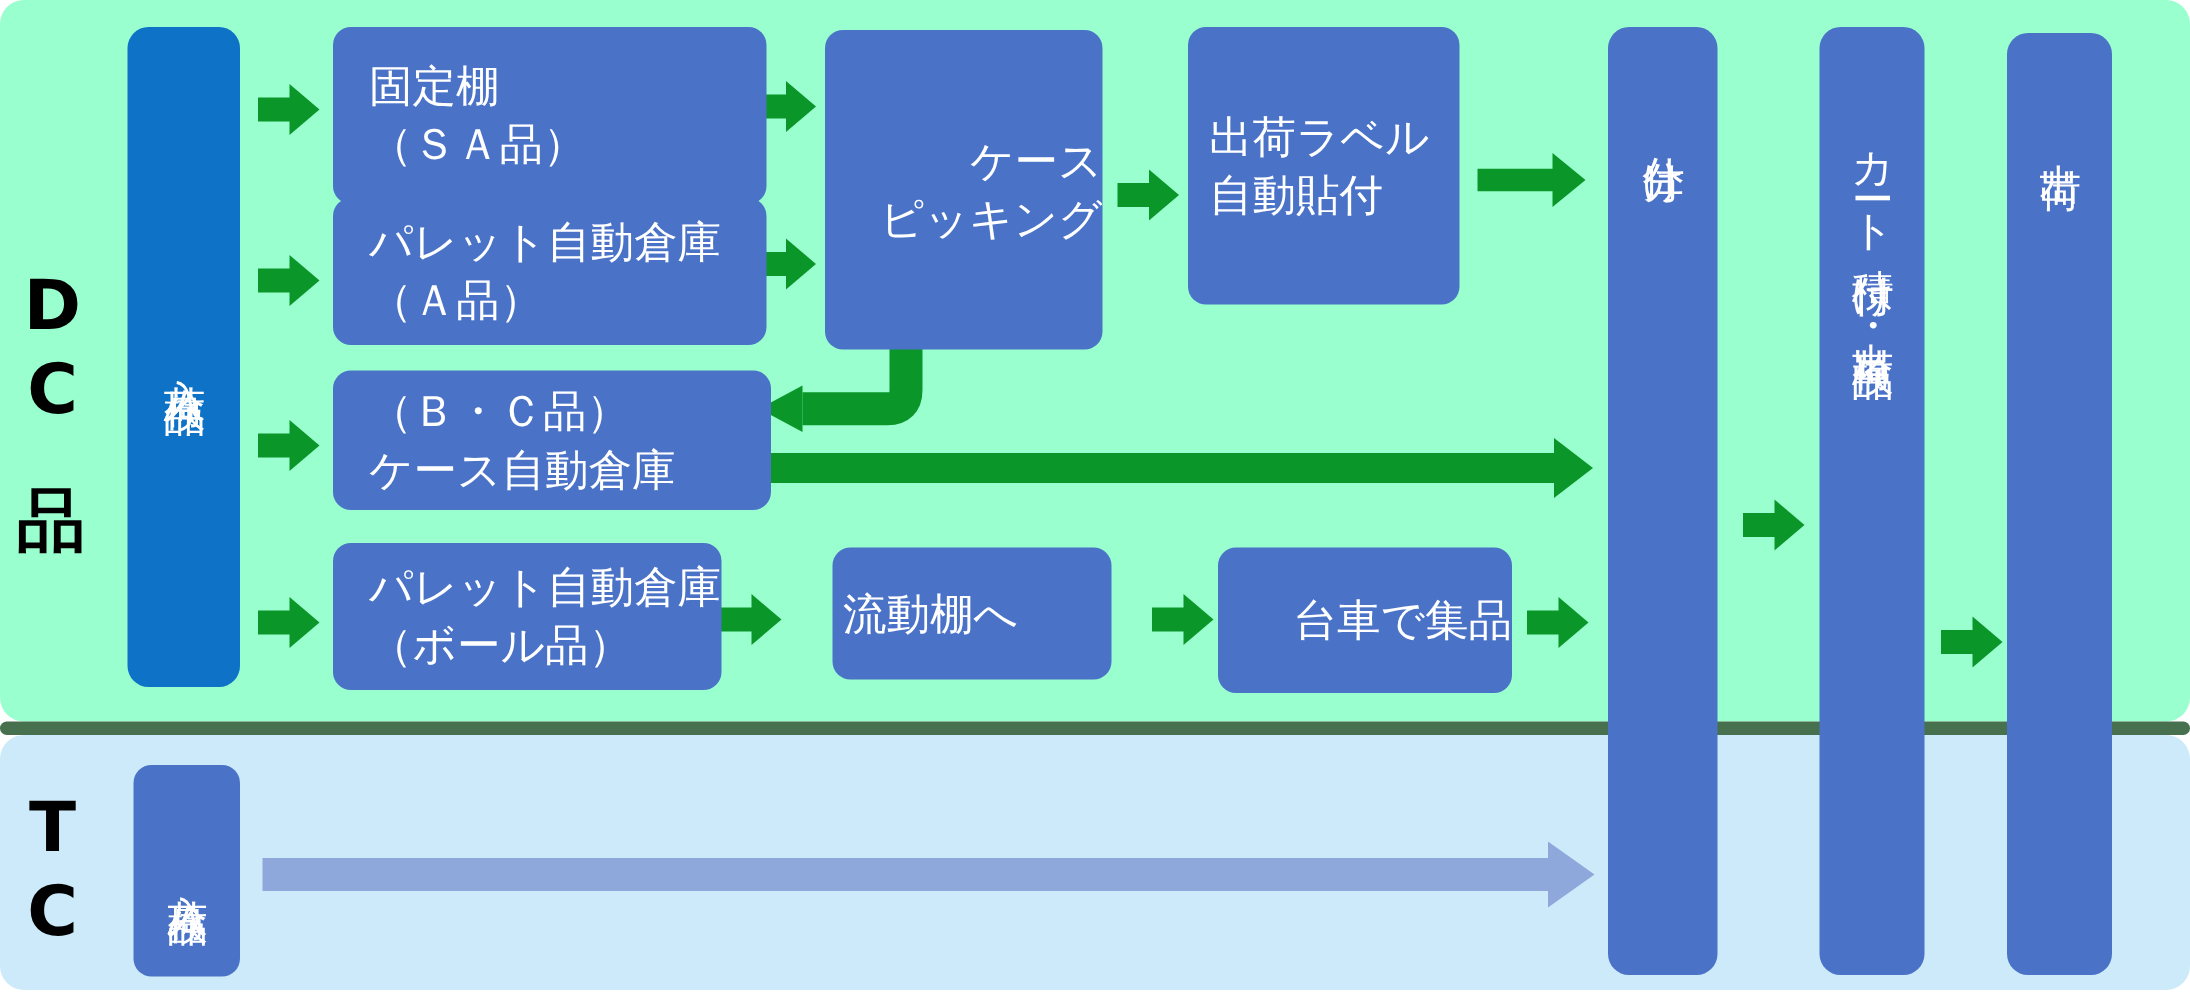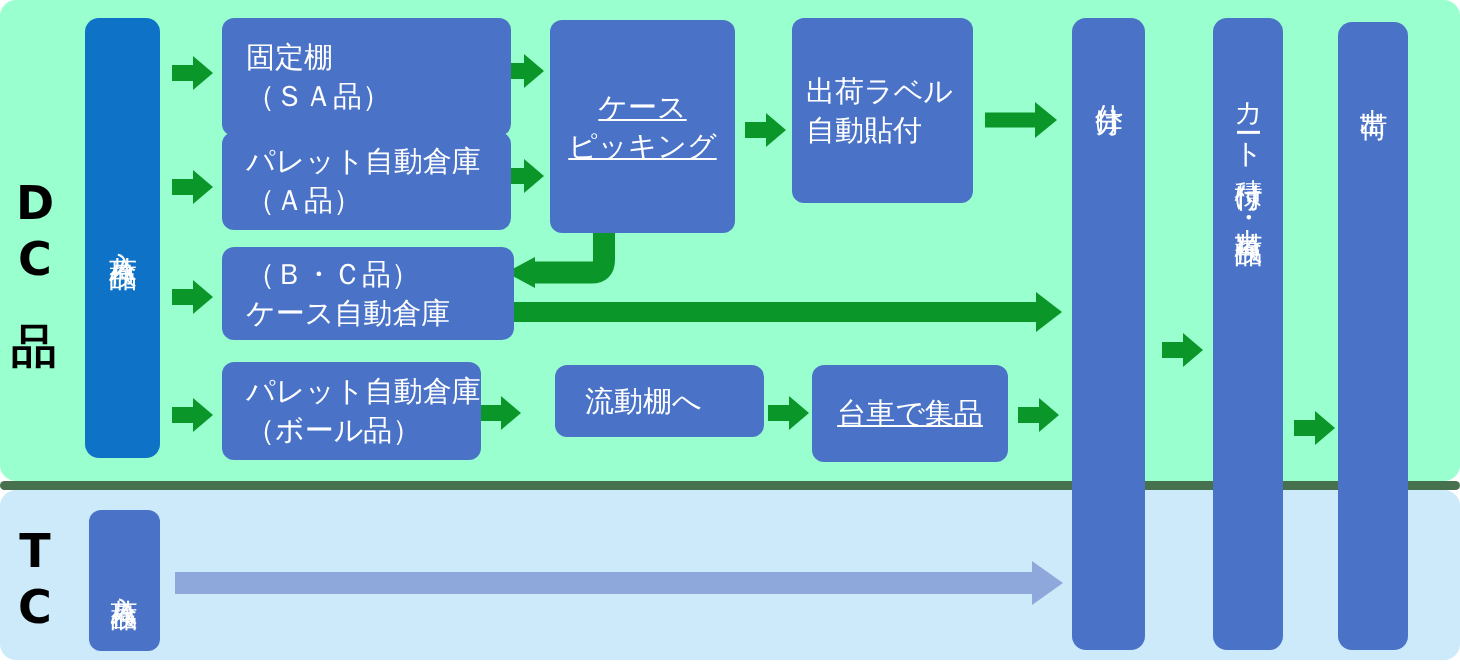--- a/index.html
+++ b/index.html
@@ -10,21 +10,21 @@
   .tc-panel{top:490px;height:170px;background:#cdeafa;border-radius:16px;}
   .divider{position:absolute;left:0;top:481px;width:1460px;height:9px;
            background:#47704f;border-radius:5px;z-index:1;}
   .side-label{position:absolute;color:#000;font-weight:800;font-size:46px;
               writing-mode:vertical-rl;text-orientation:upright;line-height:1;
               letter-spacing:2px;z-index:2;}
   .box{position:absolute;background:#4a73c8;border-radius:12px;color:#fff;
        display:flex;flex-direction:column;justify-content:center;
        font-size:29px;line-height:39px;z-index:3;}
   .box.left{align-items:flex-start;padding-left:24px;}
-  .box.center{align-items:center;text-decoration:underline;}
+  .box.center{align-items:flex-end;}
   .recv{position:absolute;background:#0e72c6;border-radius:14px;color:#fff;
         display:flex;justify-content:center;align-items:center;z-index:3;}
   .recv span,.vbox span{writing-mode:vertical-rl;text-orientation:upright;
         font-size:28px;letter-spacing:4px;line-height:1;}
   .vbox{position:absolute;background:#4a73c8;border-radius:14px;color:#fff;
         display:flex;justify-content:center;z-index:4;}
   .vbox span{padding-top:64px;}
   .tc-recv{background:#4a73c8;}
   .arr{position:absolute;z-index:2;}
   .arr .tail{position:absolute;left:0;top:50%;transform:translateY(-50%);
@@ -74,21 +74,21 @@
 
   <div class="box center" style="left:550px;top:20px;width:185px;height:213px;">
     <span>ケース</span>
     <span>ピッキング</span>
   </div>
   <div class="box left" style="left:792px;top:18px;width:167px;height:185px;padding-left:14px;">
     <span>出荷ラベル</span>
     <span>自動貼付</span>
   </div>
 
-  <div class="box left" style="left:555px;top:365px;width:179px;height:72px;padding-left:30px;">
+  <div class="box left" style="left:555px;top:365px;width:179px;height:88px;padding-left:7px;">
     <span>流動棚へ</span>
   </div>
   <div class="box center" style="left:812px;top:365px;width:196px;height:97px;">
     <span>台車で集品</span>
   </div>
 
   <div class="vbox" style="left:1072px;top:18px;width:73px;height:632px;">
     <span>仕分け</span>
   </div>
   <div class="vbox" style="left:1213px;top:18px;width:70px;height:632px;">

